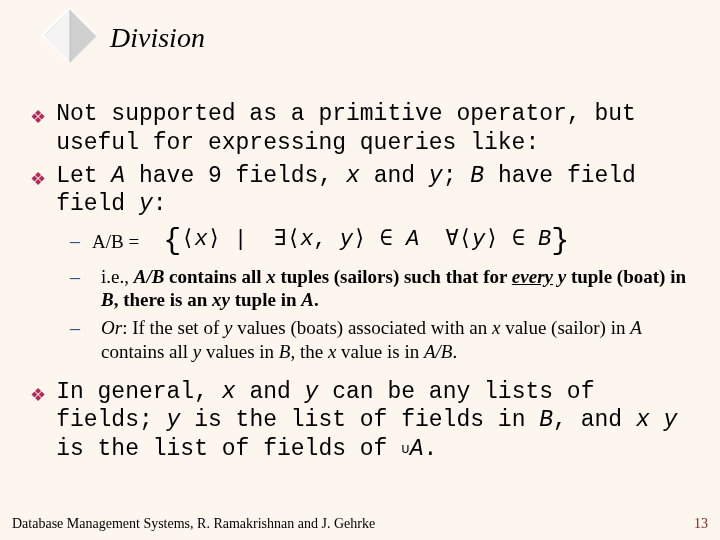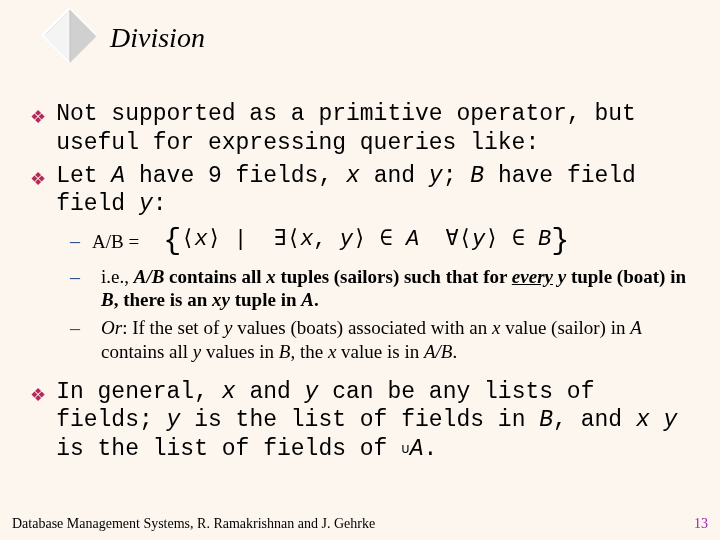--- a/index.html
+++ b/index.html
@@ -93,21 +93,21 @@
     bottom: 8px;
     left: 12px;
     right: 12px;
     display: flex;
     justify-content: space-between;
     align-items: flex-end;
     font-size: 14px;
     gap: 13px;
   }
   .footer-left { font-family: 'Times New Roman', serif; }
-  .footer-right { color: #a21caf; font-family: 'Times New Roman', serif; }
+  .footer-right { color: #7f1d1d; font-family: 'Times New Roman', serif; }
   .cup-symbol {
     display: inline-block;
     font-size: 14px;
     vertical-align: 2px;
   }
 </style>
 </head>
 <body>
 
 <div class="diamond">

